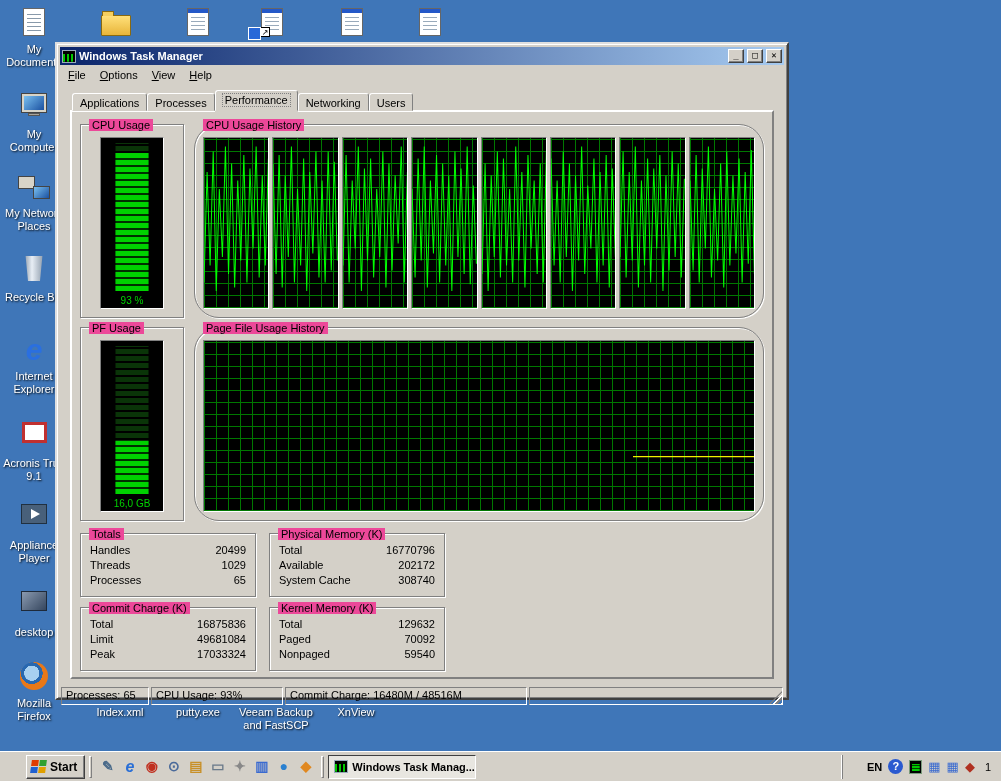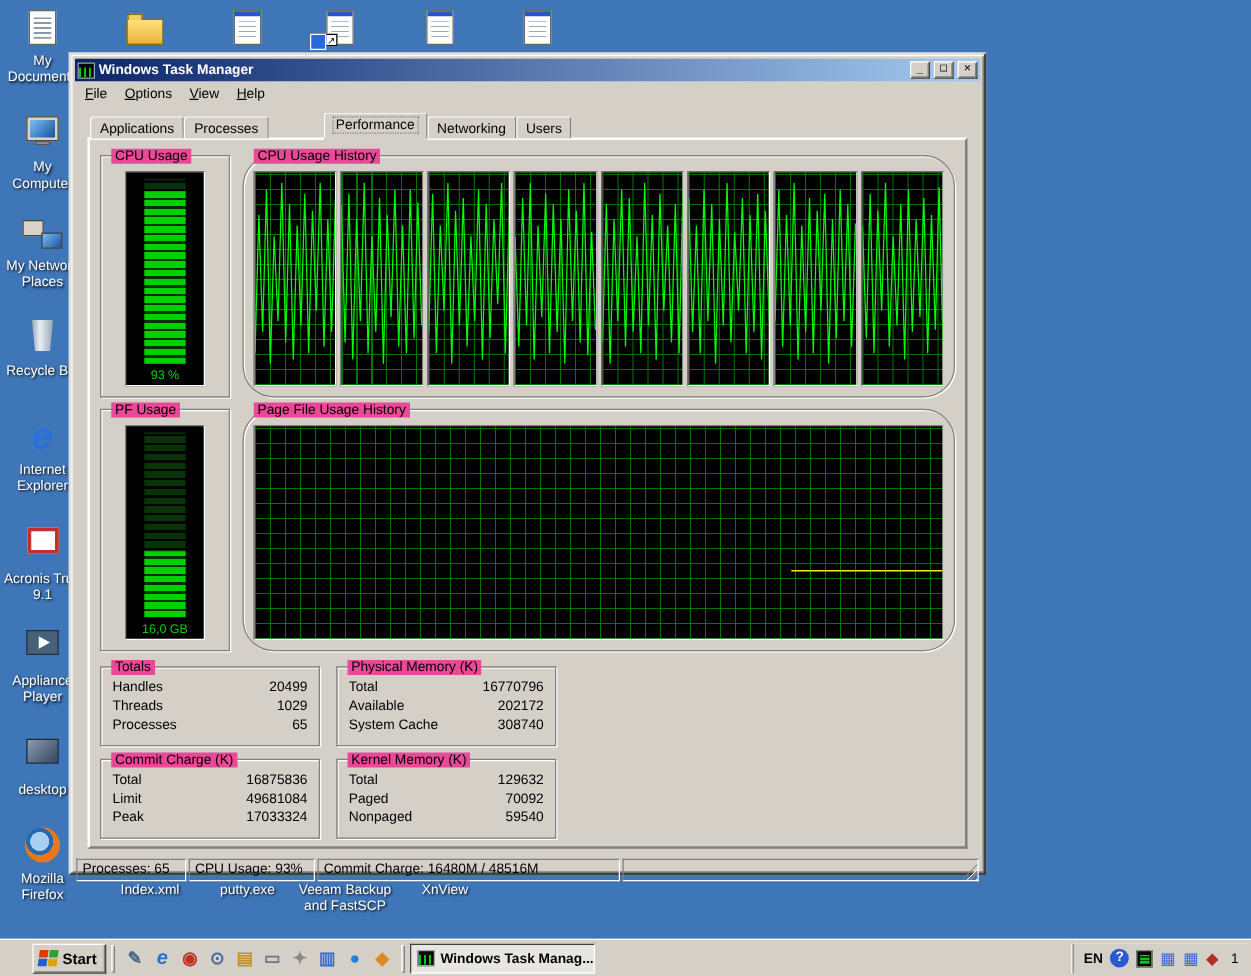--- a/index.html
+++ b/index.html
@@ -66,21 +66,21 @@
     box-shadow:inset -1px -1px 0 #808080; font-size:9px; line-height:11px; text-align:center;
     font-family:"DejaVu Sans Mono", monospace; }
   .menubar { height:19px; display:flex; align-items:center; padding-left:1px; flex:0 0 auto; }
   .menu-item { display:inline-block; padding:2px 7px; }
   .menu-item::first-letter { text-decoration:underline; }
 
   .tabs-area { flex:1; display:flex; flex-direction:column; padding:6px 10px 7px; }
   .tabstrip { display:flex; padding-left:2px; position:relative; z-index:2; flex:0 0 auto; }
   .tab { height:18px; margin-top:3px; padding:3px 7px 0; background:#d4d0c8;
     border:1px solid; border-color:#fff #808080 transparent #fff; border-radius:3px 3px 0 0; white-space:nowrap; }
-  .tab.active { height:21px; margin-top:0; position:relative; z-index:3; box-shadow:0 2px 0 #d4d0c8;margin-left:44px; }
+  .tab.active { height:21px; margin-top:0; position:relative; z-index:3; box-shadow:0 2px 0 #d4d0c8; }
   .tab.active .tab-label { outline:1px dotted #808080; padding:0 2px; }
   .tabpanel { flex:1; margin-top:-1px; background:#d4d0c8; padding:12px 8px 6px;
     border:2px solid; border-color:#fff #808080 #808080 #fff; }
 
   .perf-row { display:flex; gap:10px; height:194px; margin-bottom:9px; }
   .gb { position:relative; border:1px solid #808080;
     box-shadow:inset 1px 1px 0 #fff, 1px 1px 0 #fff; padding:12px 8px 8px; }
   .gb-label { position:absolute; top:-6px; left:8px; background:#ec4899; padding:0 3px; line-height:12px; white-space:nowrap; }
   .gb-meter { width:104px; flex:0 0 auto; }
   .gb-hist { flex:1;border-radius:25px; }
@@ -102,21 +102,21 @@
   .cpu-panel { flex:1; }
   .pf-frame { width:100%; height:100%; }
   .graph svg { position:absolute; left:0; top:0; width:100%; height:100%; }
 
   .info-grid { display:grid; grid-template-columns:176px 176px; gap:10px 13px; margin-top:12px; }
   .gb-info { height:64px; padding:9px 9px 4px; }
   .info-row { display:flex; justify-content:space-between; line-height:15px; }
 
   .statusbar { height:19px; flex:0 0 auto; display:flex; gap:2px; padding:1px 1px 0; }
   .sb-panel { border:1px solid; border-color:#808080 #fff #fff #808080; padding:1px 4px; white-space:nowrap; overflow:hidden; }
-  .sb-1 { width:88px; } .sb-2 { width:101px; } .sb-3 { width:242px; }
+  .sb-1 { width:88px; } .sb-2 { width:132px; } .sb-3 { width:242px; }
   .sb-fill { flex:1; position:relative; }
   .sb-grip { position:absolute; right:0; bottom:0; width:13px; height:13px;
     background:repeating-linear-gradient(135deg, transparent 0 2px, #fff 2px 3px, #808080 3px 5px);
     clip-path:polygon(100% 0, 100% 100%, 0 100%); }
 
   
   .taskbar { position:absolute; left:0; right:0; bottom:0; height:30px; background:#d4d0c8;
     border-top:1px solid #fff; display:flex; align-items:center; padding:0 2px; gap:2px; }
   .start-btn { height:24px; flex:0 0 auto; display:flex; align-items:center; gap:4px; padding:0 7px 0 4px;
     background:#d4d0c8; border:1px solid; border-color:#fff #404040 #404040 #fff;
@@ -131,21 +131,21 @@
   .ql-icon:nth-child(3){color:#c03020;} .ql-icon:nth-child(4){color:#4a6a9a;}
   .ql-icon:nth-child(5){color:#c89028;} .ql-icon:nth-child(6){color:#6a7a8a;}
   .ql-icon:nth-child(7){color:#888888;} .ql-icon:nth-child(8){color:#3a6ad0;}
   .ql-icon:nth-child(9){color:#2a80d0;} .ql-icon:nth-child(10){color:#e08820;}
   .task-btn { width:148px; height:24px; flex:0 0 auto; display:flex; align-items:center; gap:4px; padding:0 5px;
     background:#e8e6e0; border:1px solid; border-color:#404040 #fff #fff #404040; font-weight:bold; overflow:hidden; white-space:nowrap; }
   .tm-mini { width:14px; height:13px; flex:0 0 auto; background:#000; border:1px solid #9ab;
     background-image:repeating-linear-gradient(90deg,#00c800 0 2px, transparent 2px 4px);
     background-size:100% 70%; background-repeat:no-repeat; background-position:bottom left; }
   .tb-spacer { flex:1; }
-  .tray { display:flex; align-items:center; gap:6px; height:24px; padding:0 6px 0 8px;
+  .tray { display:flex; align-items:center; gap:6px; height:24px; padding:0 6px 0 24px;
     border-left:1px solid #808080; box-shadow:-1px 0 0 #fff; flex:0 0 auto; }
   .lang { font-weight:bold; }
   .help-tray { width:15px; height:15px; border-radius:50%; background:#2a5ad0; color:#fff;
     text-align:center; line-height:15px; font-weight:bold; font-size:11px; }
   .cpu-tray { width:13px; height:14px; background:#000; border:1px solid #7a9a7a;
     background-image:repeating-linear-gradient(to top,#00c800 0 2px, #004000 2px 3px);
     background-size:70% 60%; background-repeat:no-repeat; background-position:bottom 1px left 2px; }
   .tray-glyph { font-size:13px; line-height:14px; }
   .tg-net { color:#3a6ad0; } .tg-rem { color:#b03020; }
   .clock { padding:0 2px 0 4px; }

